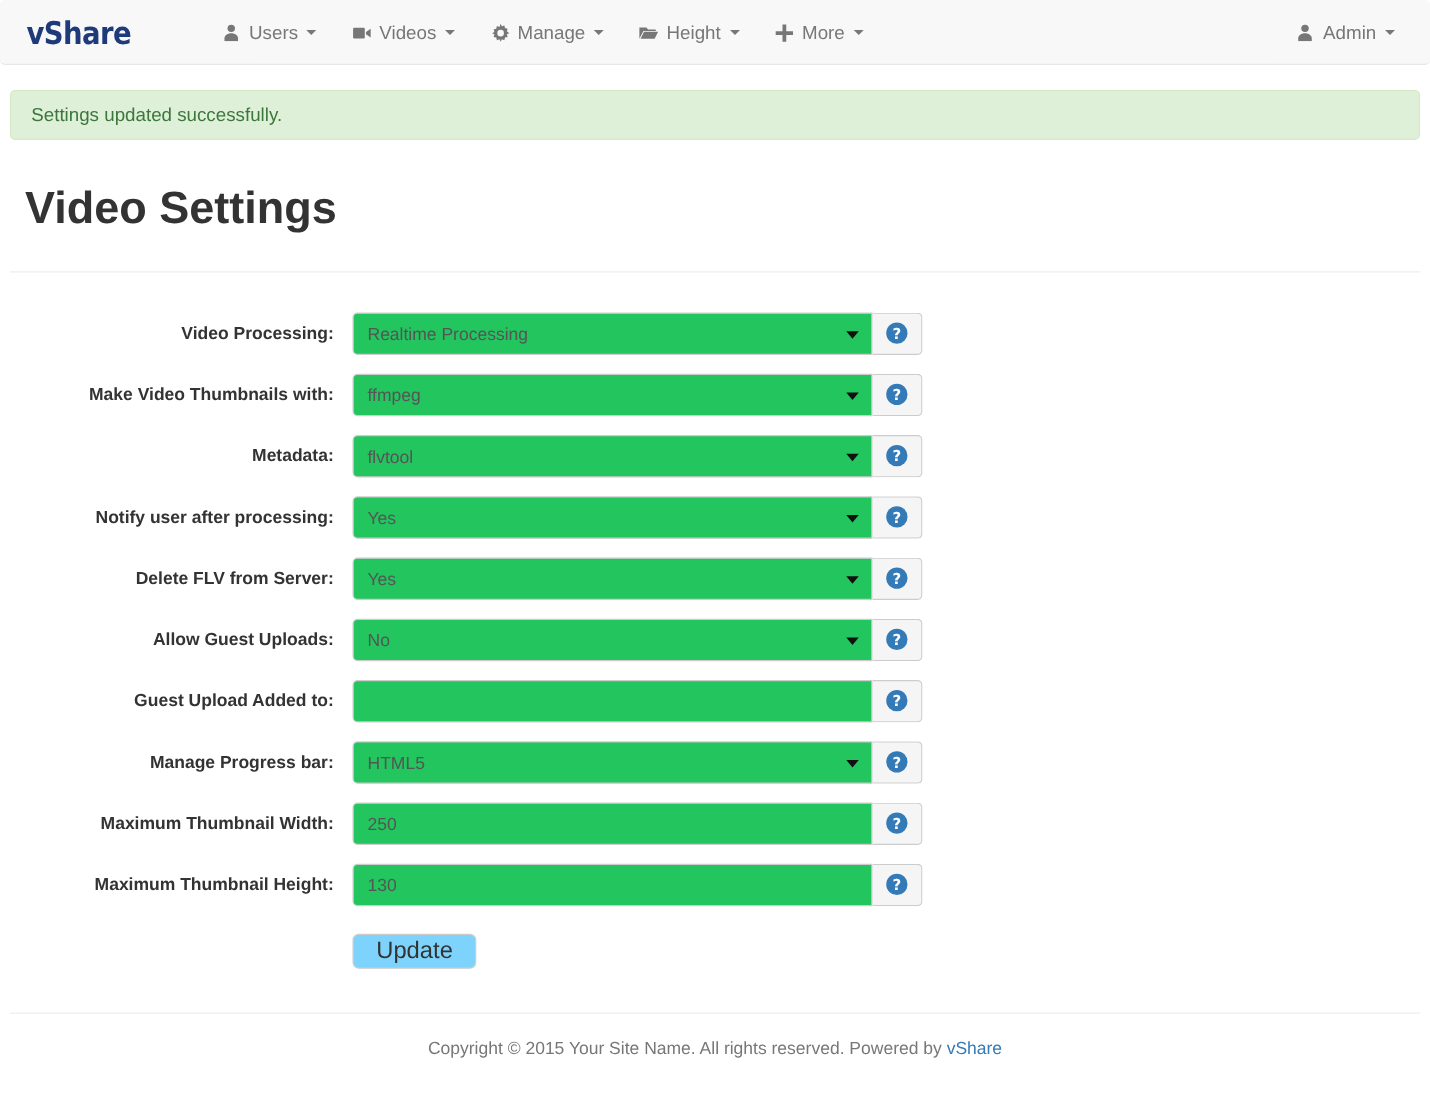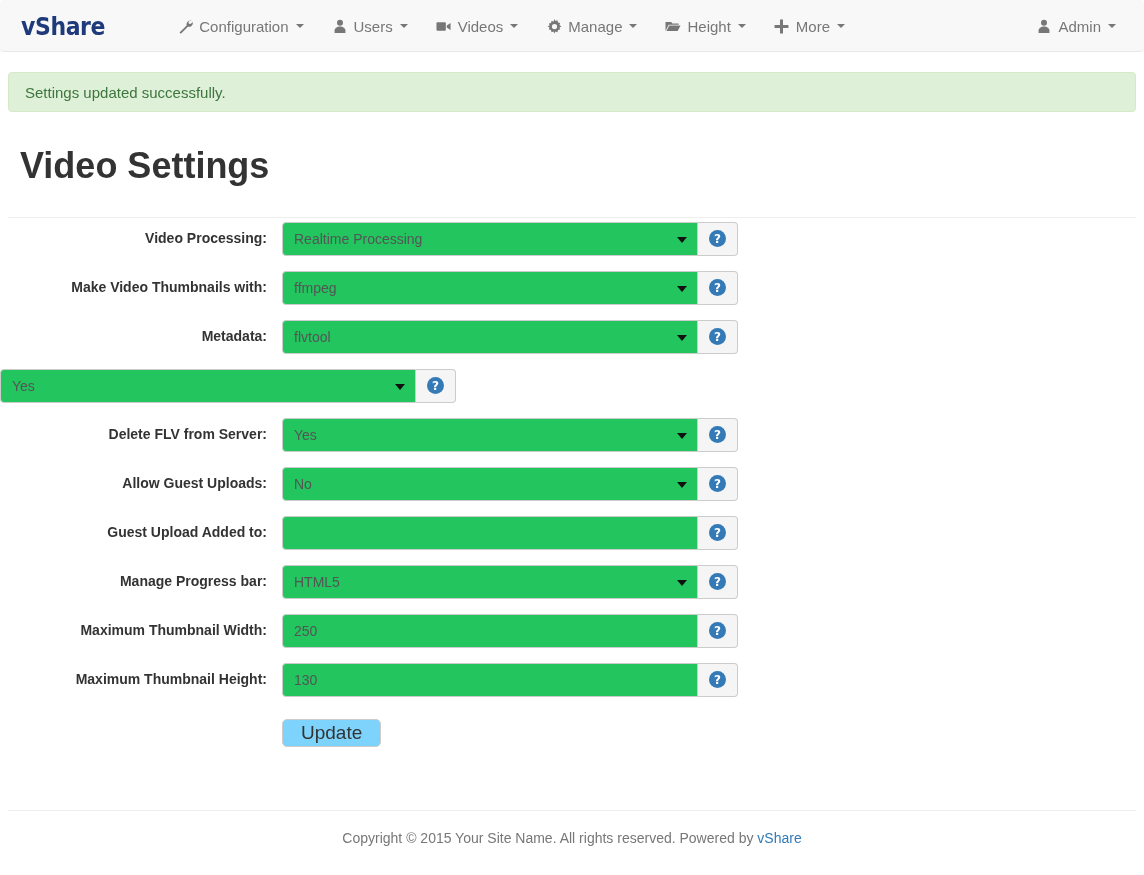--- a/index.html
+++ b/index.html
@@ -88,21 +88,21 @@
   }
   .page-title {
     margin: 12px;
     font-size: 36px;
     font-weight: bold;
     color: #333333;
     line-height: 1.1;
   }
 
   
-  .form { margin-top: 4px; }
+  .form { margin-top: 32px; }
   .form-row {
     display: flex;
     align-items: flex-start;
     margin-bottom: 15px;
     height: 34px;
   }
   .form-label {
     width: 282px;
     text-align: right;
     padding-right: 15px;
@@ -201,29 +201,20 @@
   .footer a { color: #337ab7; text-decoration: none; }
 </style>
 </head>
 <body>
 
 <div class="navbar">
   <a class="navbar-brand">vShare</a>
 
   <div class="nav-items">
 
-    <a class="nav-item">
-      <span class="nav-ico">
-        <svg viewBox="0 0 16 16" width="15" height="15" fill="currentColor">
-            <path d="M14.3 1.7a4.2 4.2 0 0 0-5.1 5.1L1.6 14.4l1.4 1.4 7.6-7.6a4.2 4.2 0 0 0 5.1-5.1l-2.3 2.3-1.8-.4-.4-1.8 2.3-2.3z"></path>
-          </svg>
-      </span>
-      <span>Configuration</span>
-      <span class="caret"></span>
-    </a>
 
     <a class="nav-item">
       <span class="nav-ico">
         <svg viewBox="0 0 16 16" width="14" height="14" fill="currentColor">
             <circle cx="8" cy="4.2" r="3.4"></circle>
             <path d="M8 8.6c-3.4 0-6.2 2-6.2 4.6V16h12.4v-2.8c0-2.6-2.8-4.6-6.2-4.6z"></path>
           </svg>
       </span>
       <span>Users</span>
       <span class="caret"></span>
@@ -317,20 +308,21 @@
     <div class="form-row">
       <div class="form-label">Metadata:</div>
       <div class="input-group">
         <div class="ctl select">flvtool</div>
         <div class="help-btn">
           <span class="qmark">?</span>
         </div>
       </div>
     </div>
     <div class="form-row">
+      <div class="form-label">Notify user after processing:</div>
       <div class="input-group">
         <div class="ctl select">Yes</div>
         <div class="help-btn">
           <span class="qmark">?</span>
         </div>
       </div>
     </div>
     <div class="form-row">
       <div class="form-label">Delete FLV from Server:</div>
       <div class="input-group">

